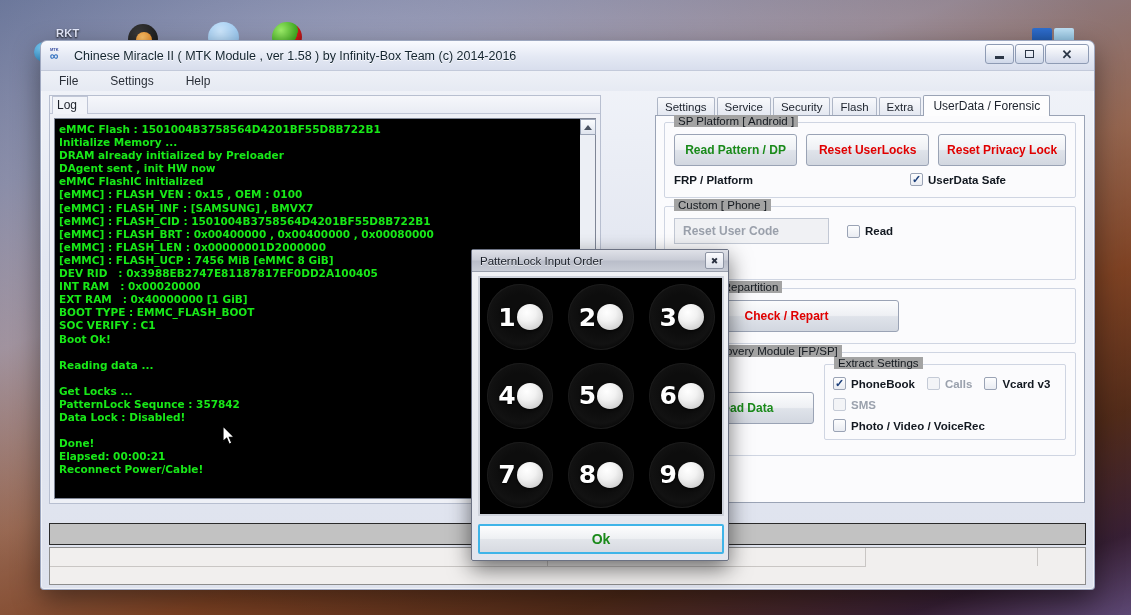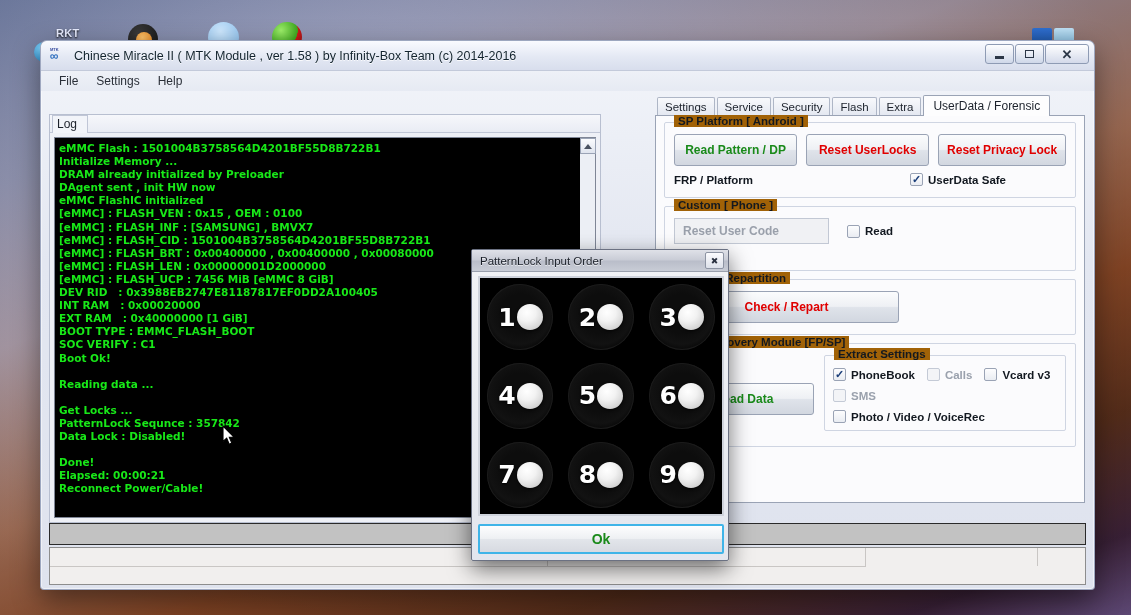--- a/index.html
+++ b/index.html
@@ -67,35 +67,34 @@
     display:flex; align-items:center; justify-content:center;
     font-size:11px; color:#23303f;
   }
   .winbtn.close { width:44px; background:linear-gradient(180deg,rgba(255,255,255,.9),rgba(210,216,233,.88)); }
   .glyph-min { width:9px; height:3px; background:#2b3646; margin-top:6px; }
   .glyph-max { width:9px; height:8px; border:1.6px solid #2b3646; }
   .glyph-x { font-size:13px; font-weight:bold; color:#2b3646; line-height:1; }
 
   
   #menubar {
-    height:20px; display:flex; align-items:center; gap:2px;
+    height:20px; display:flex; align-items:center; gap:16px;
     padding-left:10px; font-size:12px; color:#2a2f38;
     background:linear-gradient(180deg,#eef1f7,#e6eaf3);
   }
   #menubar .mi { padding:1px 8px; border-radius:2px; }
 
   
   #body-area { position:relative; height:calc(100% - 50px); padding:2px 6px 0 6px; }
 
   
   #log-panel {
     position:absolute; left:8px; top:4px; width:552px; height:409px;
     background:#eef0f6;
     border:1px solid #b8bfd0;
-    margin-top:19px;
   }
   #log-tabstrip {
     height:18px; background:linear-gradient(180deg,#f6f7fb,#e9ecf4);
     border-bottom:1px solid #c0c6d6; position:relative;
   }
   #log-tab {
     position:absolute; left:2px; top:0px; height:18px; padding:1px 10px 0 4px;
     font-size:12px; color:#1d222b; background:#f2f4f9;
     border:1px solid #c0c6d6; border-bottom:none;
   }
@@ -146,22 +145,22 @@
   }
   #tabpage {
     border:1px solid #9aa3b5; background:#fbfbfd;
     height:388px; padding:6px 8px 0 8px; position:relative;
   }
   .grp {
     border:1px solid #cfd5e2; border-radius:2px; position:relative;
     margin-bottom:8px; padding:11px 9px 9px 9px;
   }
   .grp > .grp-title {
-    position:absolute; top:-8px; left:9px; background:#a16207;
-    padding:0 4px; font-size:11.5px; font-weight:bold; color:#14191f;
+    position:absolute; top:-8px; left:9px; background:#a3a3a3;
+    padding:0 4px; font-size:11.5px; font-weight:normal; color:#14191f;
     white-space:nowrap;
   }
   .btn {
     border:1px solid #9aa3b5; border-radius:3px;
     background:linear-gradient(180deg,#fbfcfd 0%,#eef0f4 48%,#dfe3ea 52%,#d2d7e0 100%);
     font-size:12px; font-weight:bold; text-align:center;
     display:flex; align-items:center; justify-content:center;
     height:32px;
   }
   .btn.green { color:#1a8a1a; }
@@ -351,21 +350,21 @@
             <span class="cb-lbl">FRP / Platform</span>
             <span class="row" style="margin-right:60px;">
               <span class="cb">
                   <span class="tick">✓</span>
                 </span>
               <span class="cb-lbl">UserData Safe</span>
             </span>
           </div>
         </div>
 
-        <div class="grp" style="height:65px;">
+        <div class="grp" style="height:74px;">
           <div class="grp-title">Custom [ Phone ]</div>
           <div class="row" style="gap:18px;">
             <div class="txtin" style="width:155px;">Reset User Code</div>
             <span class="row">
               <span class="cb"></span>
               <span class="cb-lbl">Read</span>
             </span>
           </div>
         </div>
 

